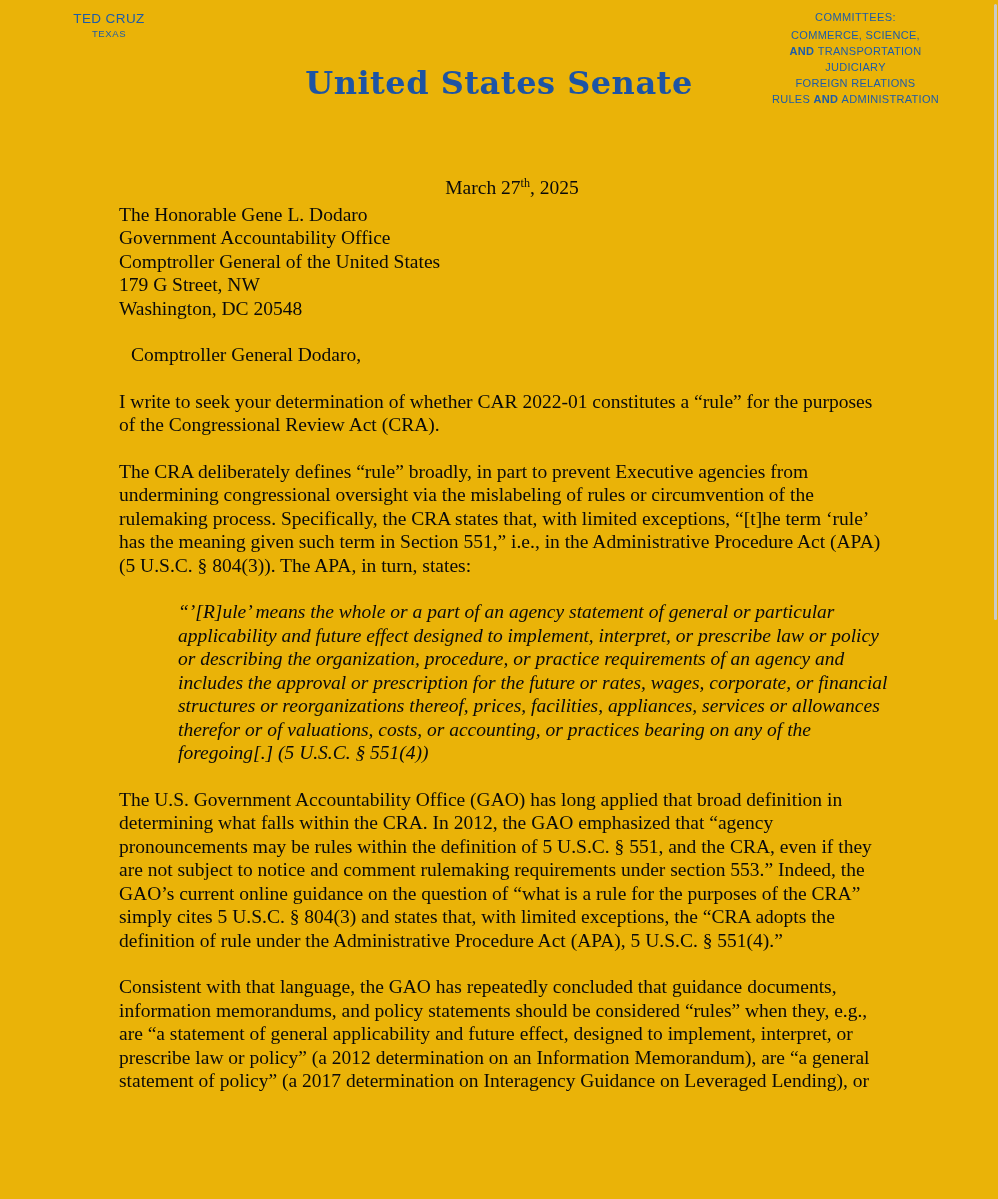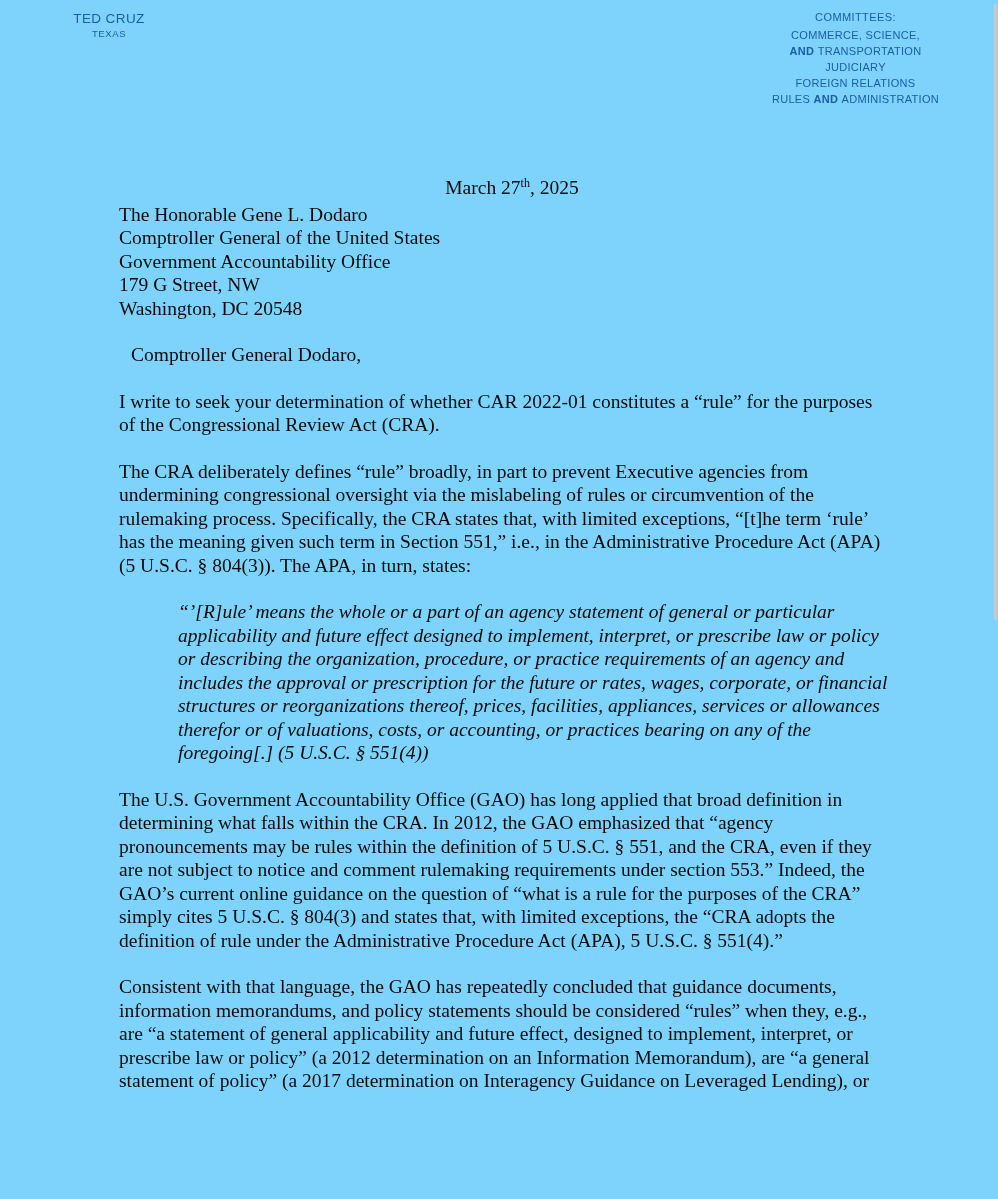--- a/index.html
+++ b/index.html
@@ -7,21 +7,21 @@
     --text:#0a0a0a;
     --scrollbar:#c9c9c9;
   }
   html,body{margin:0;padding:0;background:#ffffff;}
   body{
     width:998px;height:1199px;
     font-family:"Liberation Serif", serif;
     color:var(--text);
   }
   .page{
-    position:relative;width:998px;height:1199px;background:#7dd3fc;overflow:hidden;
+    position:relative;width:998px;height:1199px;background:#eab308;overflow:hidden;
   }
 
   
   .senator-block{
     position:absolute;left:64px;top:11px;width:90px;
     text-align:center;color:var(--accent);
     font-family:"Liberation Sans", sans-serif;
   }
   .senator-name{font-size:13.5px;letter-spacing:.4px;font-weight:500;}
   .senator-state{font-size:9.5px;letter-spacing:.6px;margin-top:2px;}
@@ -74,39 +74,40 @@
 </head>
 <body>
 
 <div class="page">
 
   <div class="senator-block">
     <div class="senator-name">TED CRUZ</div>
     <div class="senator-state">TEXAS</div>
   </div>
 
+  <h1 class="senate-title">United States Senate</h1>
 
   <div class="committees-block">
     <div class="committees-label">COMMITTEES:</div>
     <div id="committee-lines">
         <div class="committee-line"><span>COMMERCE, SCIENCE,</span></div>
         <div class="committee-line"><span class="small-and">AND </span><span>TRANSPORTATION</span></div>
         <div class="committee-line"><span>JUDICIARY</span></div>
         <div class="committee-line"><span>FOREIGN RELATIONS</span></div>
         <div class="committee-line"><span>RULES </span><span class="small-and">AND </span><span>ADMINISTRATION</span></div>
       </div>
   </div>
 
   <div class="letter-main">
     <div class="letter-date"><span>March 27</span><sup>th</sup><span>, 2025</span></div>
 
     <div id="address-lines">
         <p class="address-line">The Honorable Gene L. Dodaro</p>
+        <p class="address-line">Government Accountability Office</p>
         <p class="address-line">Comptroller General of the United States</p>
-        <p class="address-line">Government Accountability Office</p>
         <p class="address-line">179 G Street, NW</p>
         <p class="address-line">Washington, DC 20548</p>
       </div>
 
     <p class="salutation">Comptroller General Dodaro,</p>
 
     <div id="letter-body">
         <p class="body-paragraph">I write to seek your determination of whether CAR 2022-01 constitutes a “rule” for the purposes of the Congressional Review Act (CRA).</p>
         <p class="body-paragraph">The CRA deliberately defines “rule” broadly, in part to prevent Executive agencies from undermining congressional oversight via the mislabeling of rules or circumvention of the rulemaking process. Specifically, the CRA states that, with limited exceptions, “[t]he term ‘rule’ has the meaning given such term in Section 551,” i.e., in the Administrative Procedure Act (APA) (5 U.S.C. § 804(3)). The APA, in turn, states:</p>
         <p class="body-quote">“’[R]ule’ means the whole or a part of an agency statement of general or particular applicability and future effect designed to implement, interpret, or prescribe law or policy or describing the organization, procedure, or practice requirements of an agency and includes the approval or prescription for the future or rates, wages, corporate, or financial structures or reorganizations thereof, prices, facilities, appliances, services or allowances therefor or of valuations, costs, or accounting, or practices bearing on any of the foregoing[.] (5 U.S.C. § 551(4))</p>

